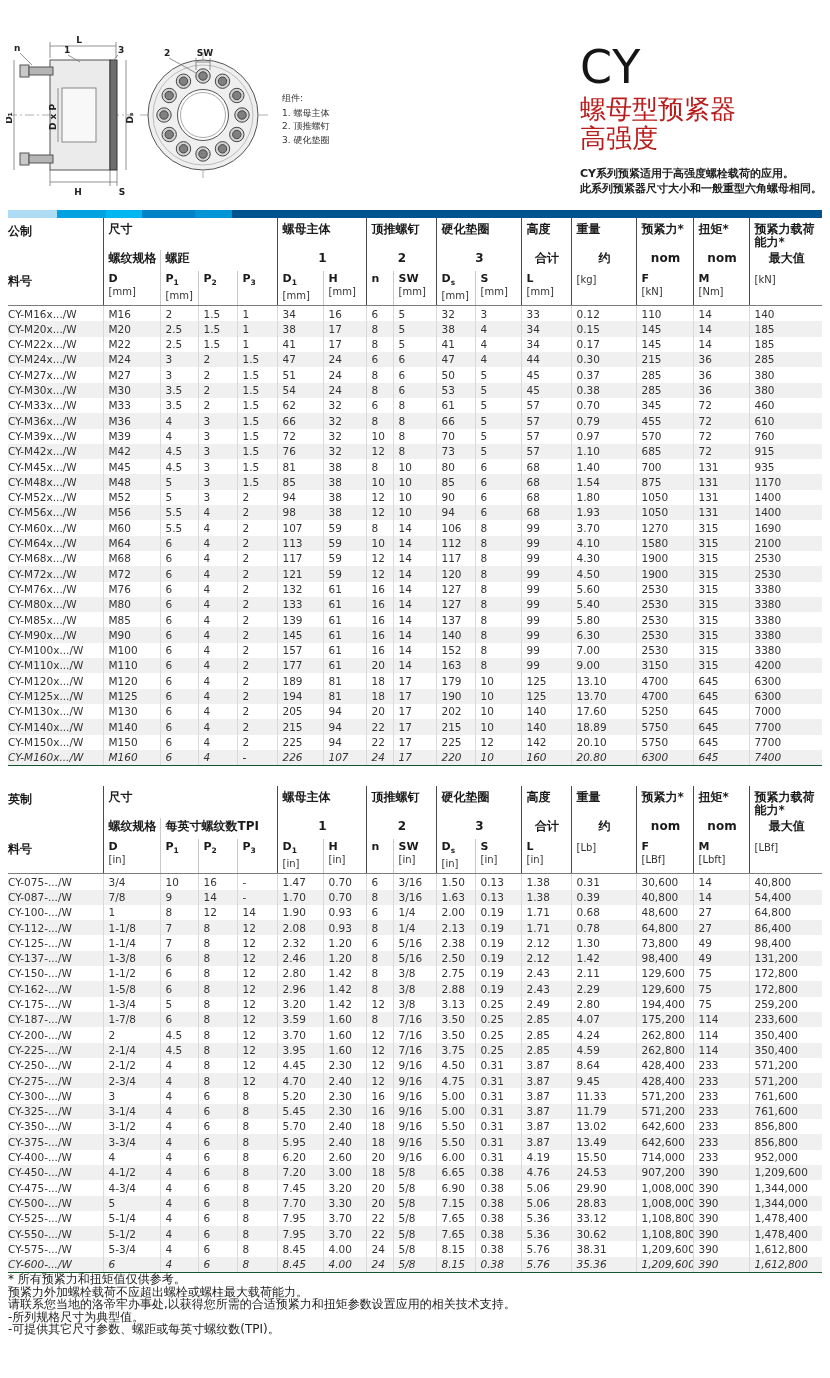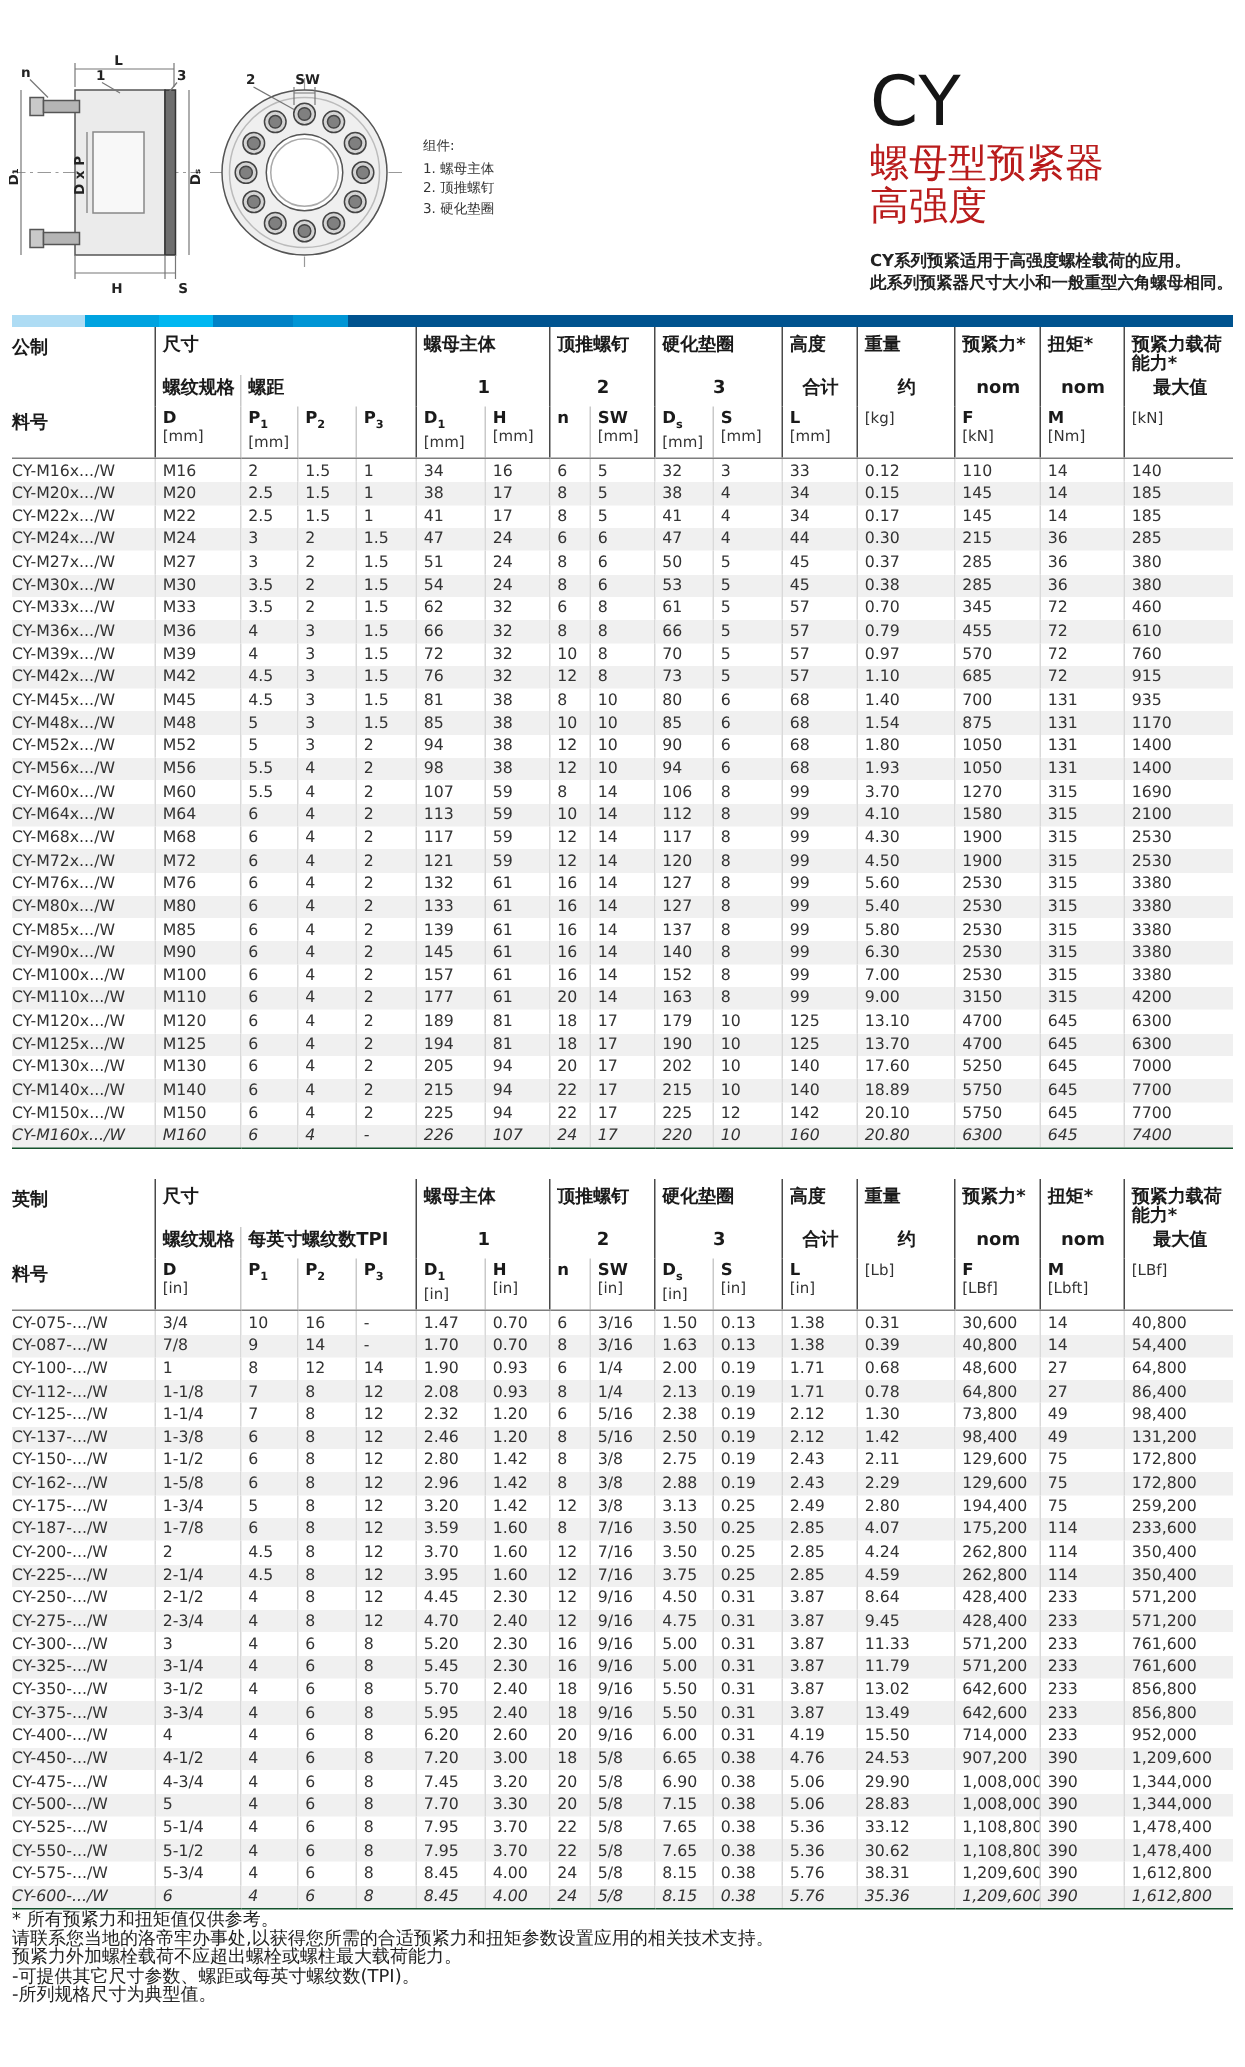--- a/index.html
+++ b/index.html
@@ -1333,19 +1333,19 @@
             <td class="dl">1,209,600</td>
             <td class="dl">390</td>
             <td class="dl">1,612,800</td>
           </tr>
         </tbody>
       </table>
     </div>
 
   <div class="footnotes" id="footnotes">
       <div>* 所有预紧力和扭矩值仅供参考。</div>
+      <div>预紧力外加螺栓载荷不应超出螺栓或螺柱最大载荷能力。</div>
       <div>请联系您当地的洛帝牢办事处,以获得您所需的合适预紧力和扭矩参数设置应用的相关技术支持。</div>
-      <div>预紧力外加螺栓载荷不应超出螺栓或螺柱最大载荷能力。</div>
+      <div>-所列规格尺寸为典型值。</div>
       <div>-可提供其它尺寸参数、螺距或每英寸螺纹数(TPI)。</div>
-      <div>-所列规格尺寸为典型值。</div>
     </div>
 
 </div>
 
 </body></html>

